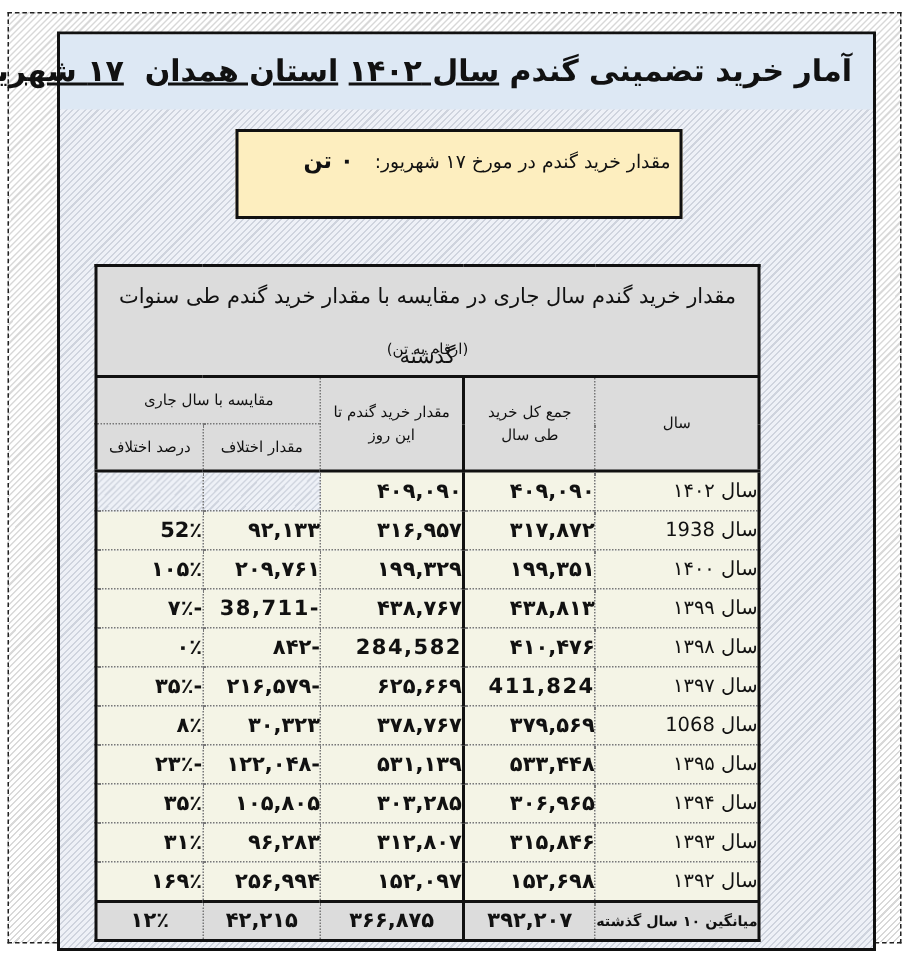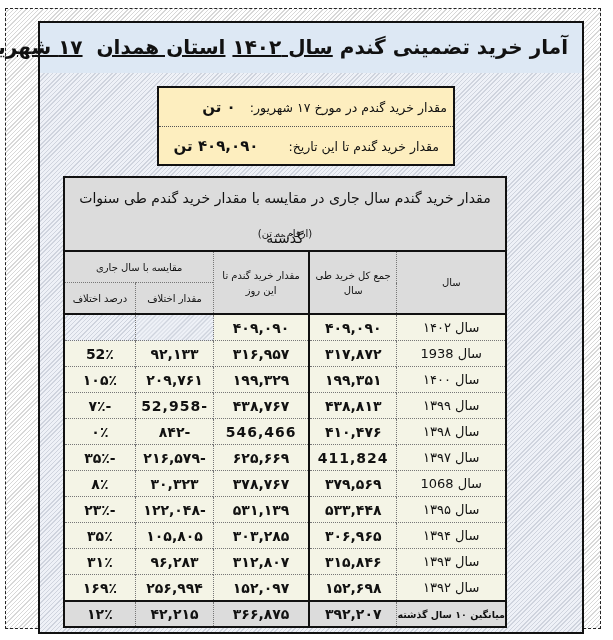--- a/index.html
+++ b/index.html
@@ -22,21 +22,21 @@
   .title-bar {
     position: absolute; left: 0; top: 0; right: 0; height: 50px;
     background: #dde8f4;
     direction: rtl; text-align: right;
     font-weight: bold; font-size: 20px; color: #111;
     line-height: 48px; padding-right: 14px; box-sizing: border-box;
     white-space: nowrap;
   }
   .title-bar .u { text-decoration: underline; }
   .summary {
-    position: absolute; left: 117px; top: 63px; width: 298px; height: 80px;
+    position: absolute; left: 117px; top: 63px; width: 298px; height: 60px;
     border: 2px solid #111; box-sizing: border-box;
     background: #fdeebf; direction: rtl;
   }
   .summary .line {
     height: 38px; line-height: 38px; padding-right: 6px; font-size: 12.5px; color: #111;
     white-space: nowrap;
   }
   .summary .line + .line { border-top: 1px dotted #555; }
   .summary .val { font-weight: bold; font-size: 15px; margin-right: 10px; }
   table.data {
@@ -45,21 +45,21 @@
     border: 2px solid #111;
     font-size: 13px; color: #111;
   }
   table.data td, table.data th {
     border: 1px dotted #777; text-align: center; padding: 0; font-weight: normal;
   }
   .cap { background: #dcdcdc; }
   .cap .t1 { height: 40px; line-height: 40px; font-size: 14px; }
   .cap .t2 { height: 32px; line-height: 32px; font-size: 10px; }
   .hdr { background: #dcdcdc; height: 30px; font-size: 10px; line-height: 15px; }
-  tr.row td { background: #f4f4e6; height: 25px; font-size: 14px; font-weight: bold; letter-spacing: 1px; }
+  tr.row td { background: #f4f4e6; height: 25px; font-size: 14px; font-weight: bold; letter-spacing: 1px; text-align: right; }
   tr.row td.year { font-weight: normal; letter-spacing: 0; font-size: 13px; }
   tr.avg td { background: #dcdcdc; height: 24px; font-size: 14px; font-weight: bold; letter-spacing: 1px; margin-left: 40px; }
   tr.avg td.year { font-size: 9.5px; font-weight: bold; letter-spacing: 0; white-space: nowrap; }
   td.empty {
     background: repeating-linear-gradient(135deg, #eef1f7 0px, #eef1f7 2px, #cfd4de 2px, #cfd4de 3px) !important;
   }
   .thick-l { border-left: 2px solid #111 !important; }
   .thick-b { border-bottom: 2px solid #111 !important; }
 </style>
 </head>
@@ -70,44 +70,40 @@
 
     <div class="title-bar">
       <span>آمار خرید تضمینی گندم </span><span class="u">سال ۱۴۰۲</span><span> </span><span class="u">استان همدان</span>&nbsp;&nbsp;<span class="u">۱۷ شهریور</span>
     </div>
 
     <div class="summary">
       <div class="line">
         <span>مقدار خرید گندم در مورخ ۱۷ شهریور:</span>
         <span class="val">۰ تن</span>
       </div>
-      <div class="line">
-        <span style="margin-right:8px">مقدار خرید گندم تا این تاریخ:</span>
-        <span class="val" style="margin-right:26px">۴۰۹,۰۹۰ تن</span>
-      </div>
     </div>
 
     <table class="data">
       <colgroup>
         <col style="width:106px">
           <col style="width:99px">
           <col style="width:111px">
           <col style="width:86px">
           <col style="width:96px">
       </colgroup>
       <tbody>
           <tr class="cap">
         <td colspan="5" class="thick-b">
           <div class="t1">مقدار خرید گندم سال جاری در مقایسه با مقدار خرید گندم طی سنوات گذشته</div>
           <div class="t2">(ارقام به تن)</div>
         </td>
       </tr>
       <tr>
         <td rowspan="2" class="hdr thick-b">سال</td>
-        <td rowspan="2" class="hdr thick-b thick-l" style="padding:0 4px;">جمع کل خرید طی سال</td>
+        <td rowspan="2" class="hdr thick-b thick-l" style="padding:0 14px;">جمع کل خرید طی سال</td>
         <td rowspan="2" class="hdr thick-b" style="padding:0 8px;">مقدار خرید گندم تا این روز</td>
         <td colspan="2" class="hdr">مقایسه با سال جاری</td>
       </tr>
       <tr>
         <td class="hdr thick-b">مقدار اختلاف</td>
         <td class="hdr thick-b">درصد اختلاف</td>
       </tr>
 
       <tr class="row">
         <td class="year">سال ۱۴۰۲</td>
@@ -127,27 +123,27 @@
         <td class="year">سال ۱۴۰۰</td>
         <td class="thick-l">۱۹۹,۳۵۱</td>
         <td>۱۹۹,۳۲۹</td>
         <td>۲۰۹,۷۶۱</td>
         <td>۱۰۵٪</td>
       </tr>
       <tr class="row">
         <td class="year">سال ۱۳۹۹</td>
         <td class="thick-l">۴۳۸,۸۱۳</td>
         <td>۴۳۸,۷۶۷</td>
-        <td>-52,958</td>
+        <td>-38,711</td>
         <td>-۷٪</td>
       </tr>
       <tr class="row">
         <td class="year">سال ۱۳۹۸</td>
         <td class="thick-l">۴۱۰,۴۷۶</td>
-        <td>546,466</td>
+        <td>284,582</td>
         <td>-۸۴۲</td>
         <td>۰٪</td>
       </tr>
       <tr class="row">
         <td class="year">سال ۱۳۹۷</td>
         <td class="thick-l">411,824</td>
         <td>۶۲۵,۶۶۹</td>
         <td>-۲۱۶,۵۷۹</td>
         <td>-۳۵٪</td>
       </tr>

